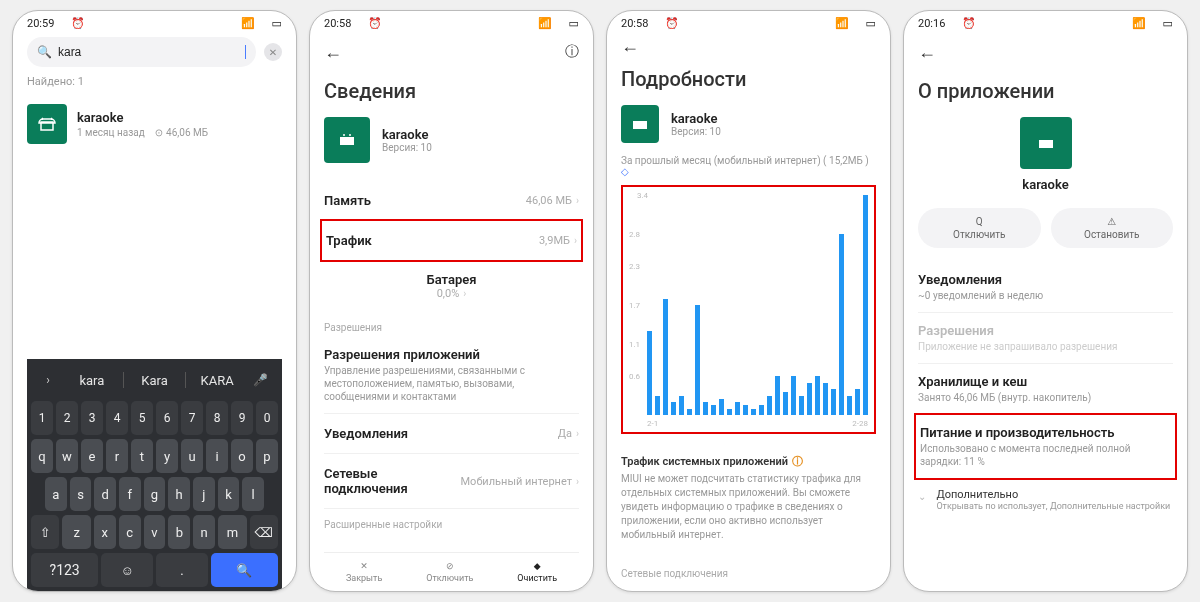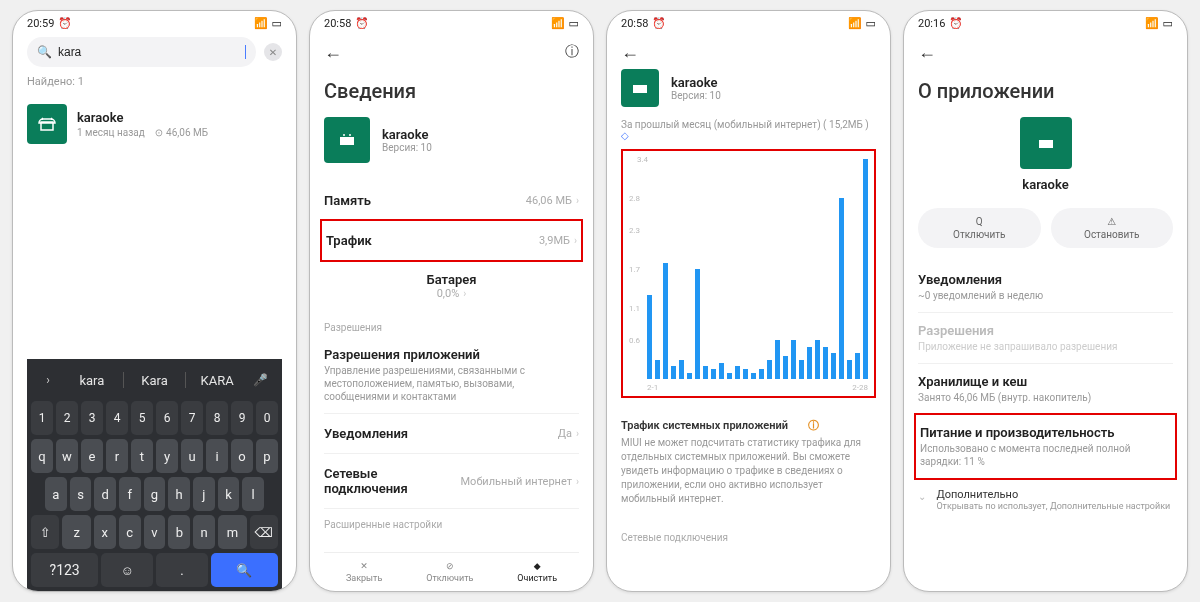--- a/index.html
+++ b/index.html
@@ -25,21 +25,21 @@
   }
   .statusbar {
     height: 24px;
     display: flex;
     justify-content: space-between;
     align-items: center;
     padding: 0 14px;
     font-size: 11px;
     color: #222;
   }
-  .statusbar .left, .statusbar .right { display: flex; gap: 4px; align-items: center; }
+  .statusbar .left, .statusbar .right { display: flex; gap: 17px; align-items: center; }
   .content { flex: 1; padding: 0 14px; overflow: hidden; display: flex; flex-direction: column; font-size: 12px; color:#333; }
   .topbar { display: flex; align-items: center; height: 34px; gap: 8px; }
   .searchbox {
     flex: 1; background: #f3f3f5; border-radius: 18px; height: 30px;
     display: flex; align-items: center; padding: 0 10px; gap: 6px; color: #888;
   }
   .searchbox input { border:none; background:transparent; flex:1; font-size:12px; outline:none; color:#222;}
   .searchbox .cursor { border-right:1px solid #4a7cff; height:14px; animation:blink 1s infinite;}
   @keyframes blink{50%{opacity:0}}
   .clear-circle { width:18px;height:18px;border-radius:50%;background:#e5e5e8;display:flex;align-items:center;justify-content:center;color:#888;font-size:10px; }
@@ -89,21 +89,21 @@
   .ba.active{color:#222;}
 
   
   .filter-row{font-size:10px;color:#999;margin:4px 0 8px;}
   .chart-box{border:2px solid #e30000;padding:8px 6px 4px;margin-bottom:12px;}
   .chart{position:relative;height:220px;display:flex;align-items:flex-end;gap:3px;padding-left:18px;}
   .ytick{position:absolute;left:0;font-size:8px;color:#bbb;transform:translateY(50%);}
   .bar{flex:1;background:#2196f3;min-width:4px;}
   .xlabels{display:flex;justify-content:space-between;font-size:8px;color:#bbb;padding:4px 0 0 18px;}
   .info-block{font-size:10px;color:#999;line-height:1.4;margin:8px 0 16px;}
-  .info-title{font-size:11px;color:#333;font-weight:600;margin-bottom:3px;display:flex;gap:20px;align-items:center;}
+  .info-title{font-size:11px;color:#333;font-weight:600;margin-bottom:3px;display:flex;gap:4px;align-items:center;}
   .toggle-row{display:flex;justify-content:space-between;align-items:center;padding:12px 0;}
 
   
   .center-header{display:flex;flex-direction:column;align-items:center;gap:8px;margin-bottom:16px;}
   .center-header .app-icon{width:52px;height:52px;}
   .pill-row{display:flex;gap:10px;margin-bottom:14px;}
   .pill{flex:1;background:#f3f3f5;border-radius:20px;padding:8px 0;display:flex;flex-direction:column;align-items:center;gap:2px;font-size:10px;color:#666;}
   .disabled-section .li-label{color:#bbb;}
   .disabled-section .li-sub{color:#ccc;}
   .expand-row{display:flex;gap:10px;align-items:flex-start;padding:10px 0;}
@@ -310,20 +310,21 @@
     <div class="right">
         <span>📶</span>
         <span>▭</span>
       </div>
   </div>
   <div class="content">
     <div class="back-row">
         <span style="font-size:18px">←</span>
         <span></span>
       </div>
+    <div class="page-title">Подробности</div>
     <div class="app-header" style="margin-bottom:8px">
       <div class="app-icon" style="width:38px;height:38px">
           <svg viewBox="0 0 24 24" fill="#fff">
             <rect x="5" y="9" width="14" height="8"></rect>
           </svg>
         </div>
       <div>
         <div class="app-name">karaoke</div>
         <div style="font-size:10px;color:#999">Версия: 10</div>
       </div>

